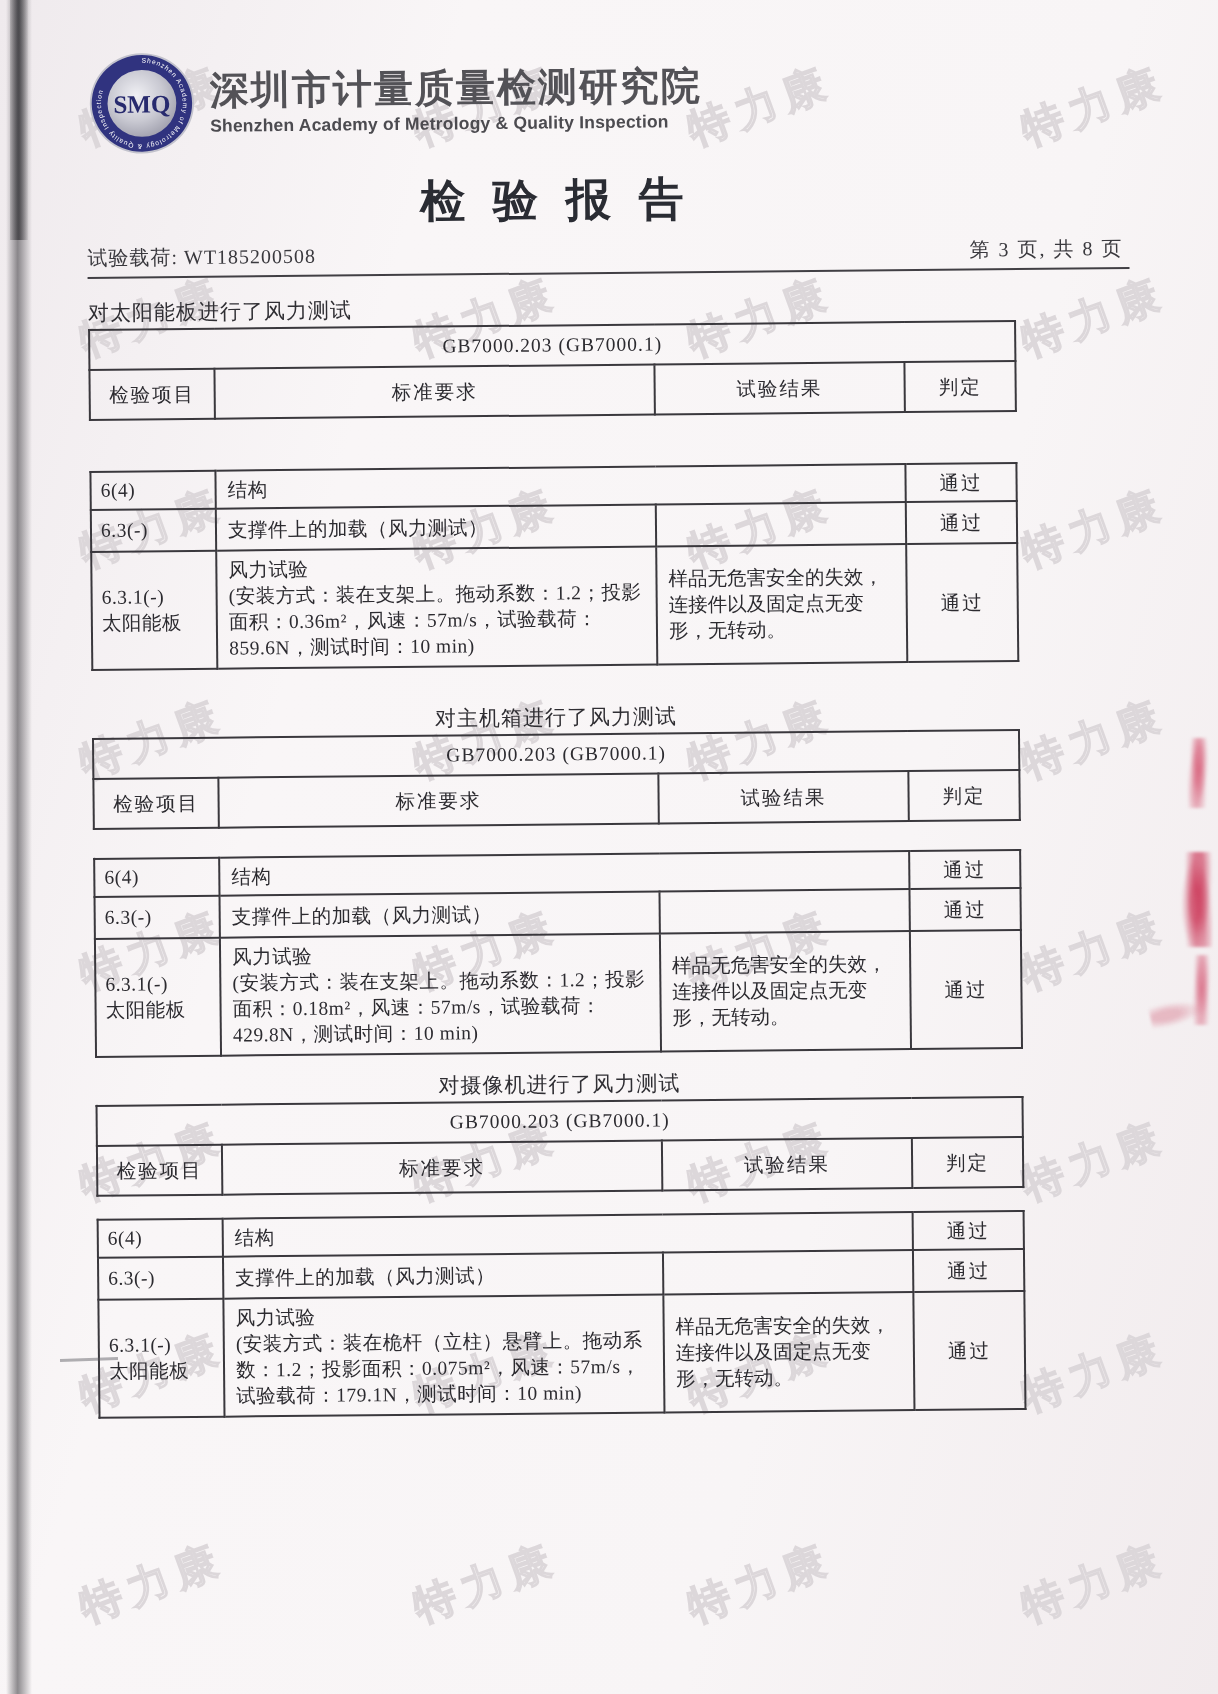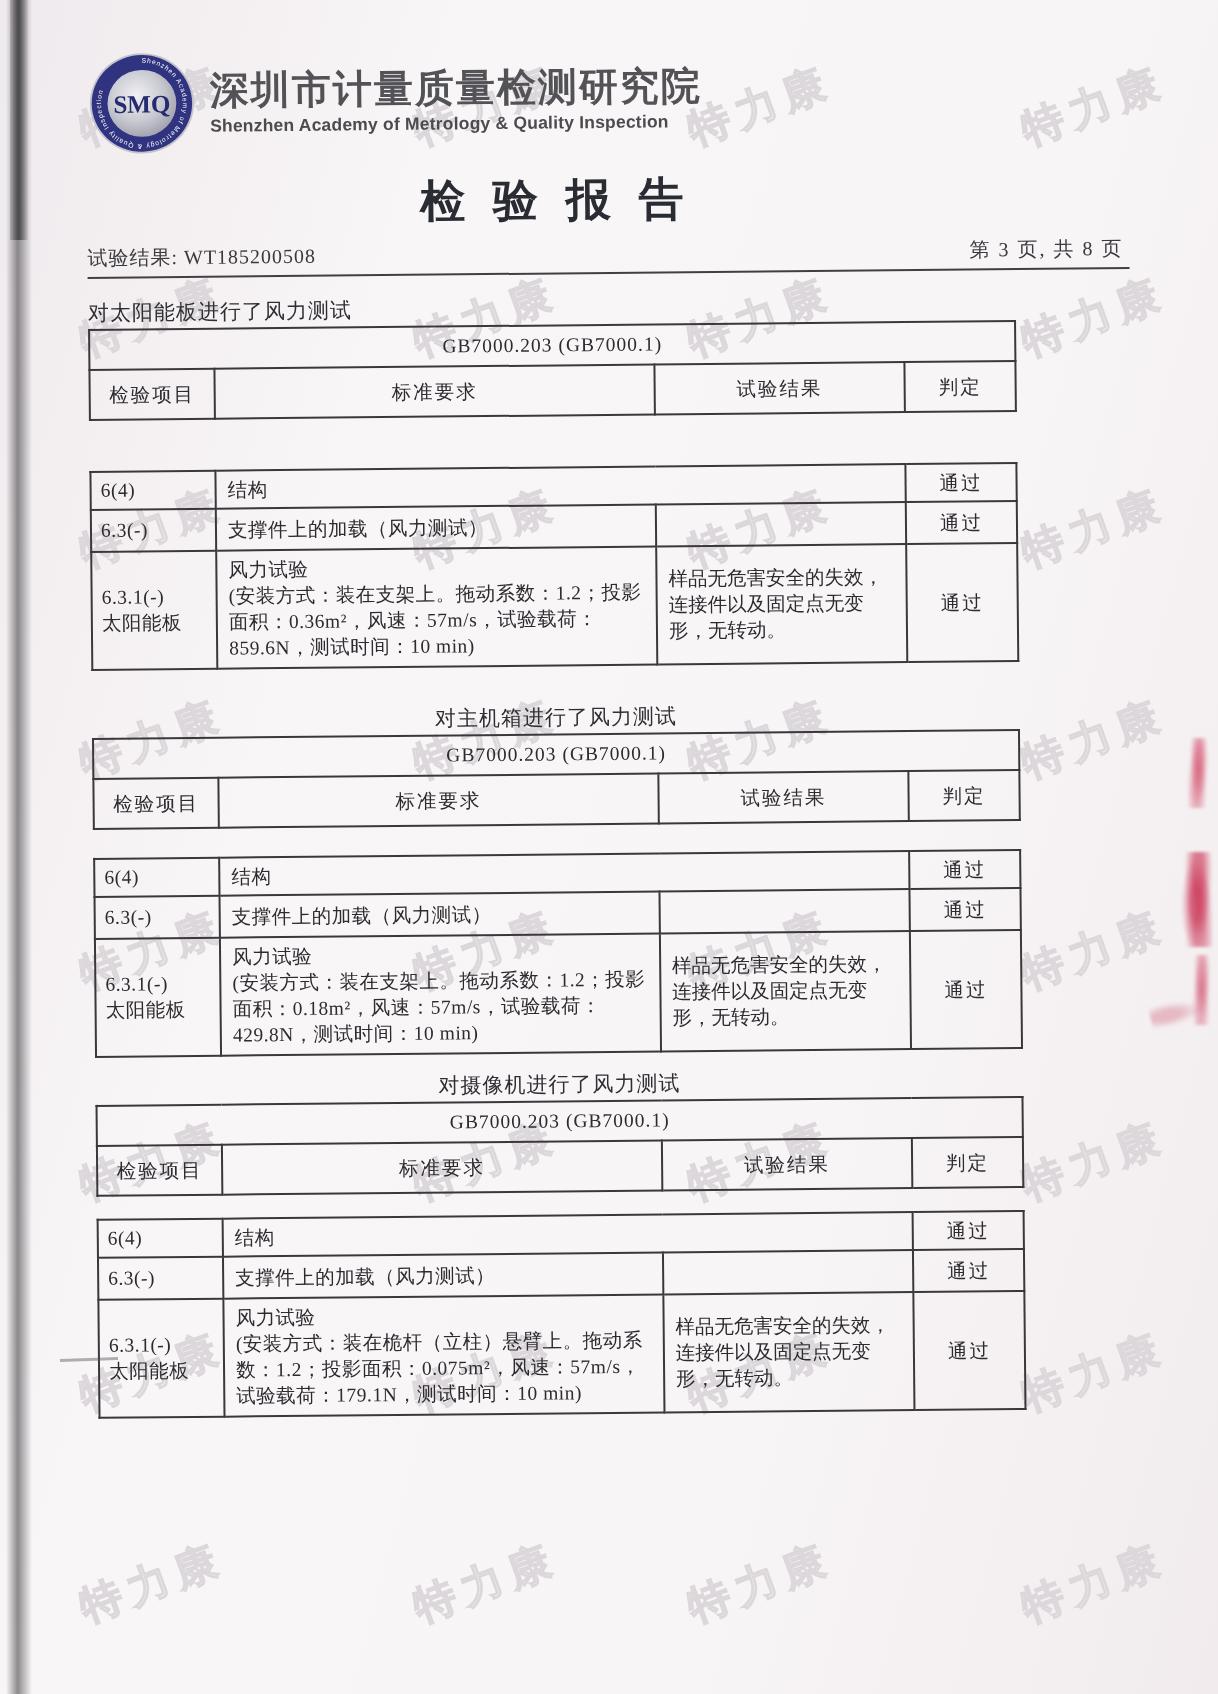--- a/index.html
+++ b/index.html
@@ -237,21 +237,21 @@
       <div class="org-names">
         <div class="org-cn">深圳市计量质量检测研究院</div>
         <div class="org-en">Shenzhen Academy of Metrology &amp; Quality Inspection</div>
       </div>
     </div>
 
     <div class="doc-title">检验报告</div>
 
     <div class="report-line">
       <div class="report-no">
-        <span>试验结果:</span>
+        <span>试验载荷:</span>
         <span>WT185200508</span>
       </div>
       <div class="page-info">第 3 页, 共 8 页</div>
     </div>
     <div class="h-rule"></div>
 
     <section class="sec1">
       <div class="section-heading">对太阳能板进行了风力测试</div>
       <table class="tbl head">
         <colgroup>

